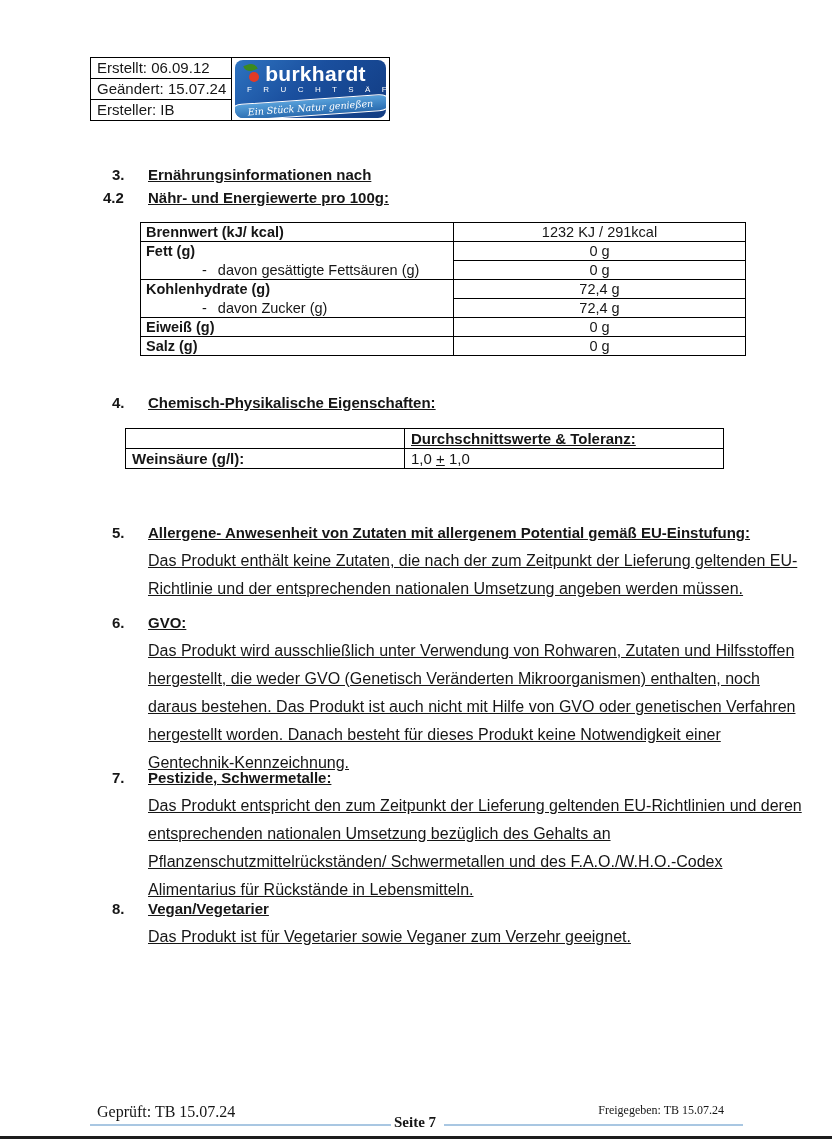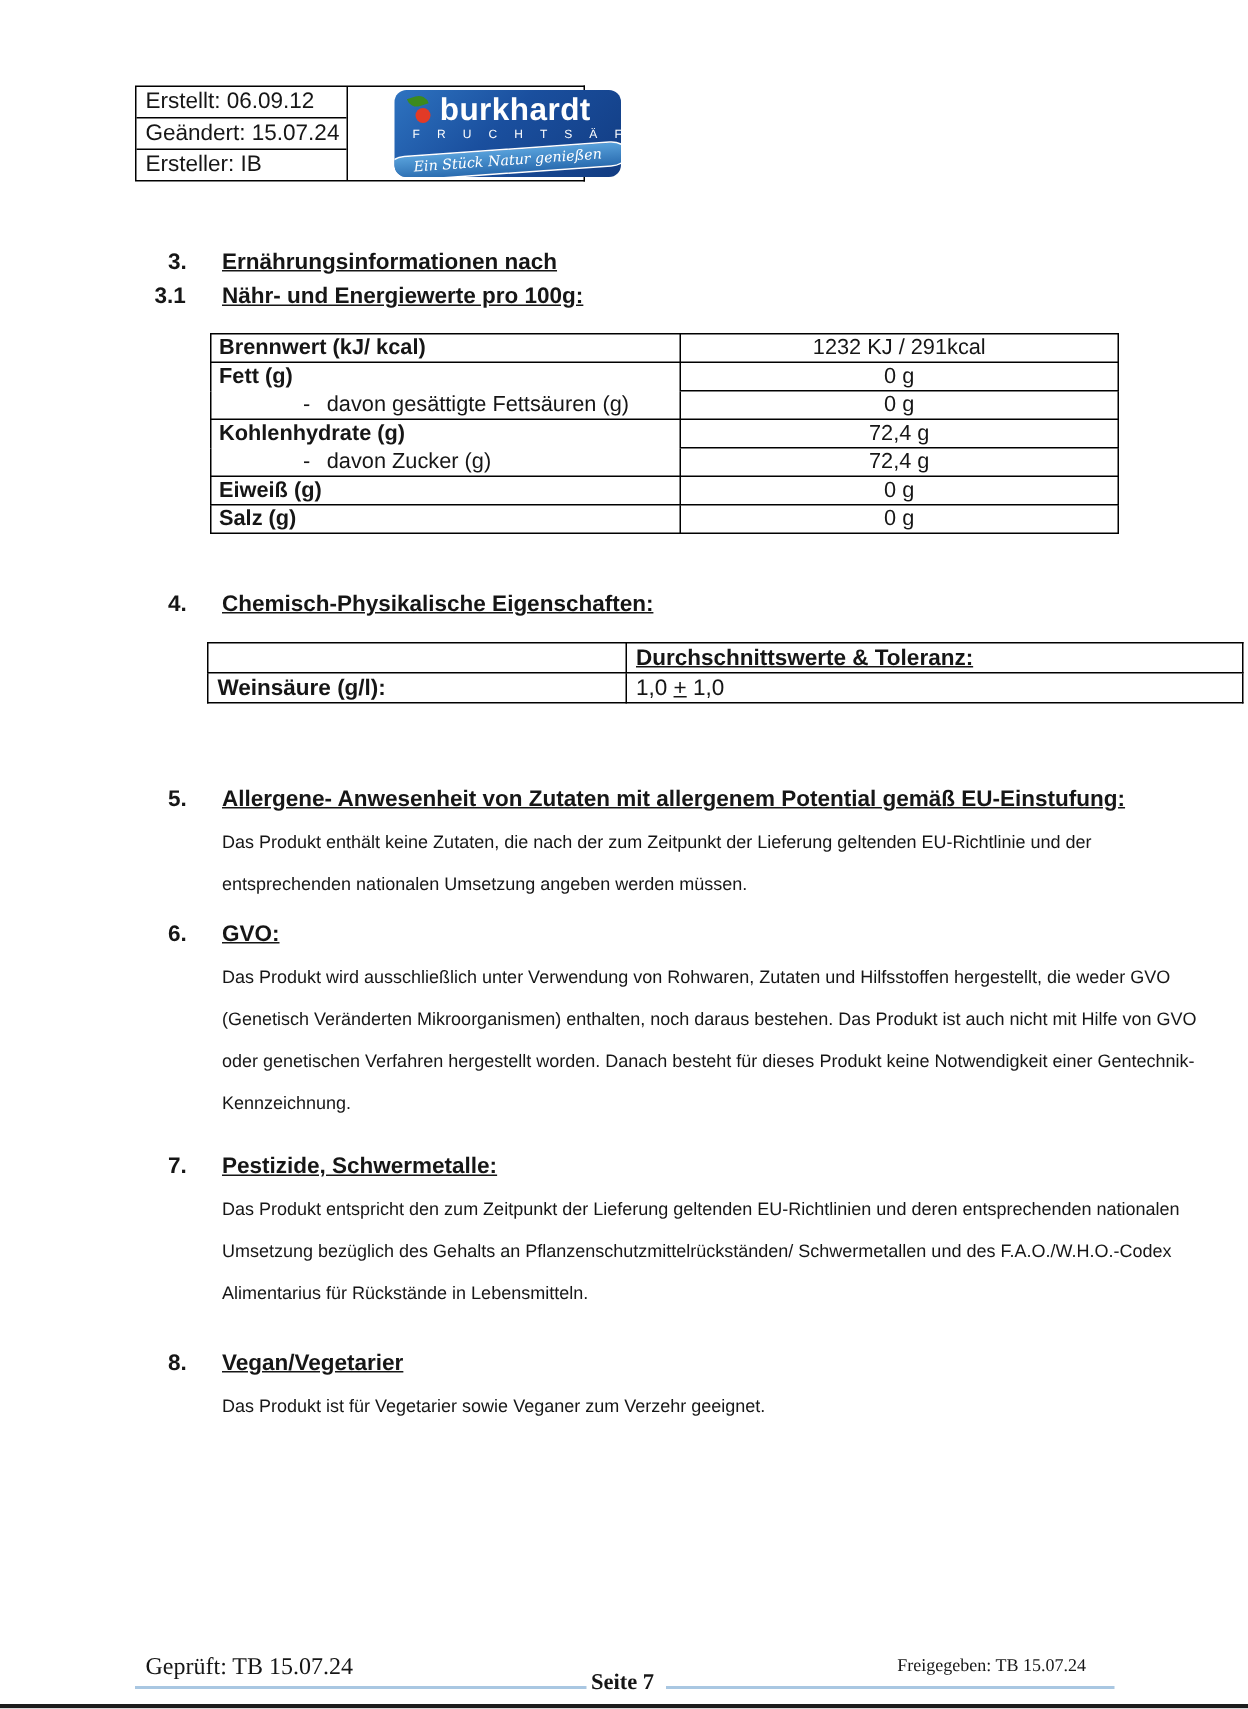--- a/index.html
+++ b/index.html
@@ -12,53 +12,53 @@
 
   
   .hdr { position:absolute; left:90px; top:57px; width:668px; height:64px; display:flex; }
   .hdr-meta { width:142px; display:flex; flex-direction:column; border:1.4px solid #000; }
   .hdr-meta-row { flex:1; border-bottom:1.4px solid #000; font-size:15px; padding:1px 2px 0 6px; white-space:nowrap; }
   .hdr-meta-row:last-child { border-bottom:none; }
   .hdr-title-cell { flex:1; border-top:1.4px solid #000; border-bottom:1.4px solid #000; border-right:1.4px solid #000; text-align:center; }
   .hdr-title { font-size:20px; font-weight:bold; padding-top:4px; letter-spacing:0.2px; }
   .hdr-logo-cell { width:158px; border-top:1.4px solid #000; border-right:1.4px solid #000; border-bottom:1.4px solid #000; padding:2px 3px; }
   .logo { position:relative; width:100%; height:100%; border-radius:8px;
-          background:linear-gradient(135deg,#2e73c0 0%,#1a4f9e 45%,#123c82 100%); overflow:hidden;margin-left:28px; }
+          background:linear-gradient(135deg,#2e73c0 0%,#1a4f9e 45%,#123c82 100%); overflow:hidden; }
   .logo-leaf { position:absolute; left:9px; top:4px; width:13px; height:7px;
                background:#3c8a1e; border-radius:0 9px 0 9px; transform:rotate(-18deg); }
   .logo-dot { position:absolute; left:14px; top:12px; width:10px; height:10px;
               background:#e23a26; border-radius:50%; }
   .logo-brand { color:#fff; font-weight:bold; font-size:21px; line-height:22px;
                 text-align:center; margin-top:3px; padding-left:10px; letter-spacing:0.3px; }
   .logo-sub { color:#fff; font-size:8px; letter-spacing:4.6px; text-align:center; margin-top:0px; padding-left:12px; white-space:nowrap; }
   .logo-ribbon { position:absolute; bottom:2px; left:-5px; right:-5px; height:17px;
                  background:linear-gradient(#57a0da,#2a6cb0); border:1px solid #ffffff;
                  border-radius:12px / 8px; transform:rotate(-4deg);
                  color:#fff; font-family:"DejaVu Serif","Liberation Serif",serif;
                  font-style:italic; font-size:9.5px; line-height:15px; text-align:center; white-space:nowrap; }
 
   
   .sec { position:absolute; left:112px; }
   .sec-head { display:flex; font-weight:bold; font-size:15px; line-height:23px; }
   .sec-num { width:36px; flex:0 0 36px; }
   .sec-title { text-decoration:underline; }
-  .sec-body { margin-left:36px; margin-top:3px; width:658px; font-size:12px; line-height:28px; }
+  .sec-body { margin-left:36px; margin-top:3px; width:658px; font-size:16px; line-height:28px;text-decoration:underline; }
 
   
   table { border-collapse:collapse; }
   .nut-table { position:absolute; left:140px; top:222px; width:606px;border-radius:10px; }
   .nut-table td { border:1.4px solid #000; height:19px; font-size:14.5px; padding:0 4px; vertical-align:middle; }
   .nut-table td.lbl { width:313px; font-weight:bold; padding-left:5px; }
   .nut-table td.val { text-align:center; font-weight:normal; }
   .nut-table tr.grp-top td.lbl { border-bottom:none; }
   .nut-table tr.grp-bot td.lbl { border-top:none; font-weight:normal; }
   .nut-dash { display:inline-block; margin-left:56px; }
   .nut-sublbl { display:inline-block; margin-left:11px; }
 
-  .chem-table { position:absolute; left:138px; top:428px; width:691px; }
+  .chem-table { position:absolute; left:125px; top:428px; width:599px; }
   .chem-table td { border:1.4px solid #000; height:20px; font-size:15px; padding:0 6px; vertical-align:middle; }
   .chem-table td.lbl { width:279px; font-weight:bold; }
   .chem-table td.hdrcell { font-weight:bold; text-decoration:underline; }
   .pm { text-decoration:underline; }
 
   
   .footer-left  { position:absolute; left:97px;  top:1103px; font-family:"Liberation Serif","DejaVu Serif",serif; font-size:16px; }
   .footer-right { position:absolute; right:108px; top:1103px; font-family:"Liberation Serif","DejaVu Serif",serif; font-size:12px; }
   .footer-center{ position:absolute; left:394px; top:1114px; font-family:"Liberation Serif","DejaVu Serif",serif; font-size:15px; font-weight:bold; }
   .footer-line-left  { position:absolute; left:90px;  top:1124px; width:301px; height:2px; background:#a9c7e2; }
@@ -86,21 +86,21 @@
       </div>
     </div>
   </div>
 
   <div class="sec" style="top:163px;">
     <div class="sec-head">
       <span class="sec-num">3.</span>
       <span class="sec-title">Ernährungsinformationen nach</span>
     </div>
     <div class="sec-head" style="margin-left:-9px;">
-      <span class="sec-num" style="flex-basis:45px;width:45px;">3.1</span>
+      <span class="sec-num" style="flex-basis:45px;width:45px;">4.2</span>
       <span class="sec-title">Nähr- und Energiewerte pro 100g:</span>
     </div>
   </div>
 
   <table class="nut-table">
     <tbody>
         <tr>
       <td class="lbl">Brennwert (kJ/ kcal)</td>
       <td class="val">1232 KJ / 291kcal</td>
     </tr>

